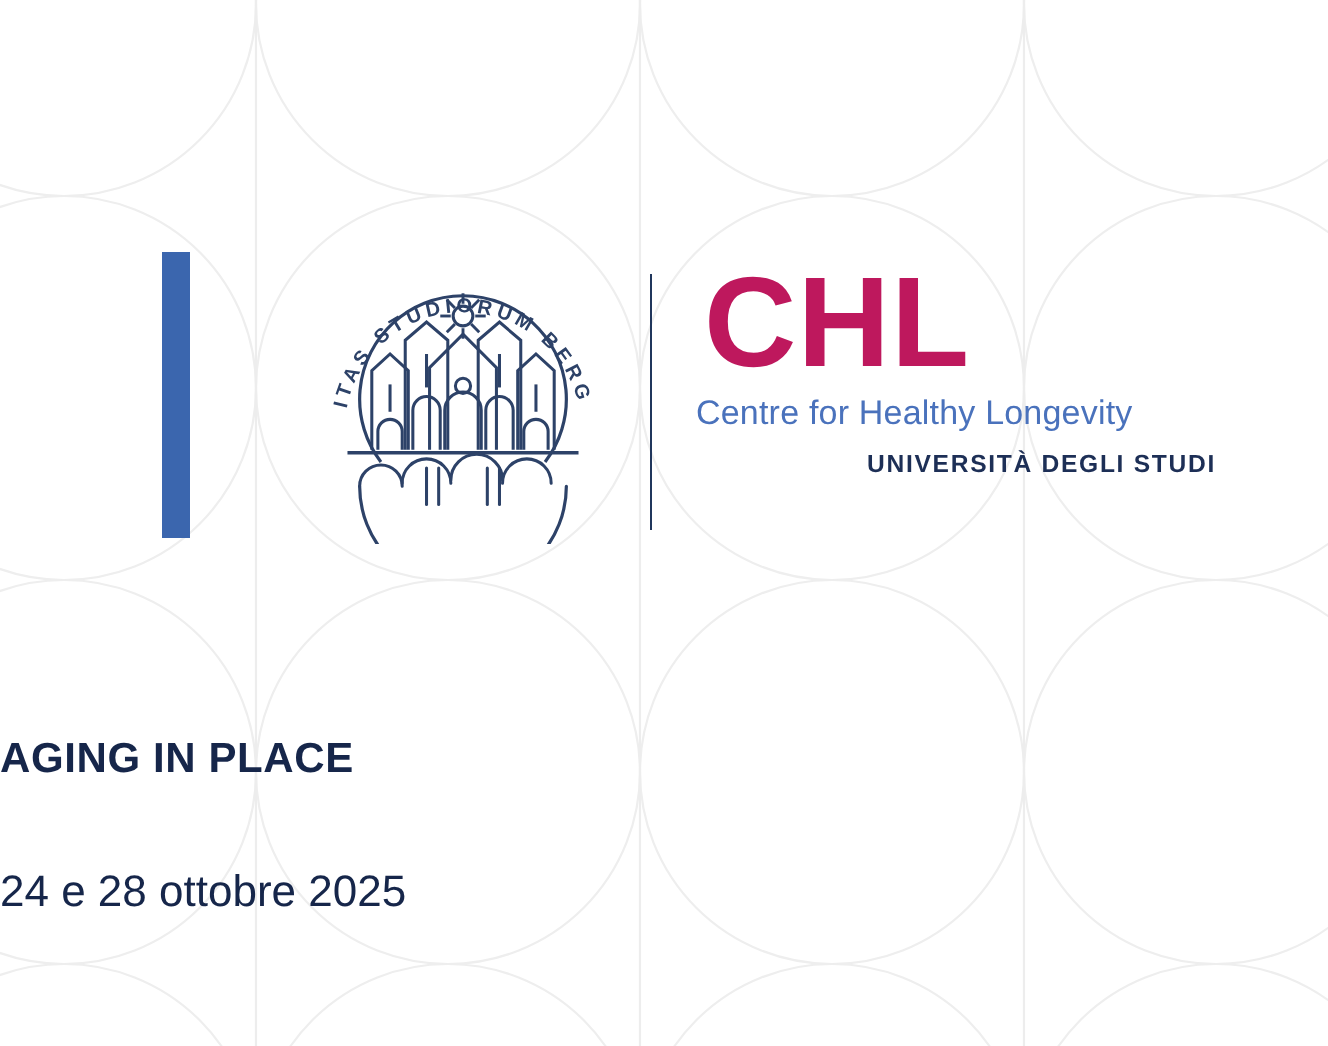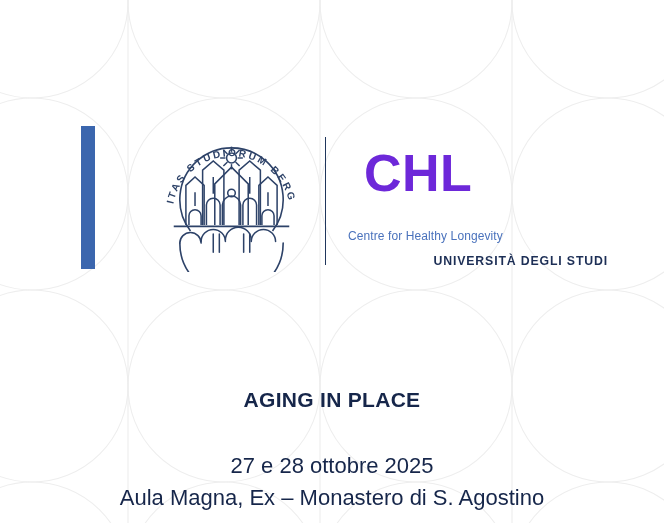--- a/index.html
+++ b/index.html
@@ -59,52 +59,51 @@
     height: 128px;
     background: #20365c;
   }
   #brand-text {
     position: absolute;
     left: 267px;
     top: 9px;
     width: 260px;
   }
   #chl-wordmark {
-    font-size: 52px;
+    font-size: 64px;
     font-weight: bold;
-    color: #6d28d9;
+    color: #be185d;
     letter-spacing: 0.5px;
     line-height: 56px;
-    margin: 16px;
+    margin: 4px;
   }
   #chl-tagline {
-    font-size: 12px;
+    font-size: 17px;
     font-weight: normal;
     color: #4a72bc;
     line-height: 18px;
-    margin: 26px 0 0 0;
+    margin: 9px 0 0 0;
     letter-spacing: 0.1px;
   }
   #university-name {
     font-size: 12.3px;
     font-weight: bold;
     color: #1d2f56;
     line-height: 15.5px;
     letter-spacing: 0.85px;
     margin: 9px 0 0 0;
     text-align: right;
   }
   
   #event-block {
     position: absolute;
     left: 0;
     top: 366px;
     width: 664px;
-    text-align: center;
-    margin-top: 20px;
+    text-align: left;
   }
   #event-title {
     font-size: 21px;
     font-weight: bold;
     color: #16264a;
     letter-spacing: 0.3px;
     margin: 0;
     line-height: 27px;
   }
   #event-details {
@@ -237,18 +236,17 @@
       <div id="chl-tagline">Centre for Healthy Longevity</div>
       <div id="university-name">
         <div>UNIVERSITÀ DEGLI STUDI</div>
       </div>
     </div>
   </div>
 
   <div id="event-block">
     <h1 id="event-title">AGING IN PLACE</h1>
     <div id="event-details">
-      <div id="event-dates">27 e 28 ottobre 2025</div>
-      <div id="event-venue">Aula Magna, Ex – Monastero di S. Agostino</div>
+      <div id="event-dates">24 e 28 ottobre 2025</div>
     </div>
   </div>
 
 </div>
 
 </body></html>

